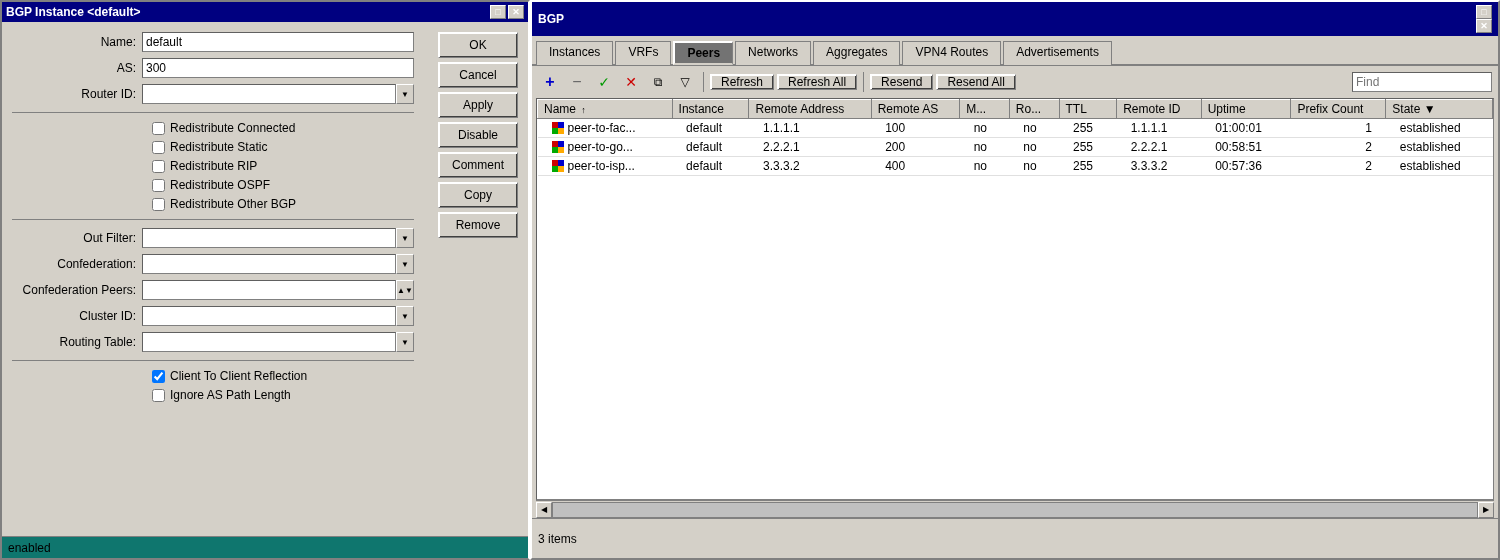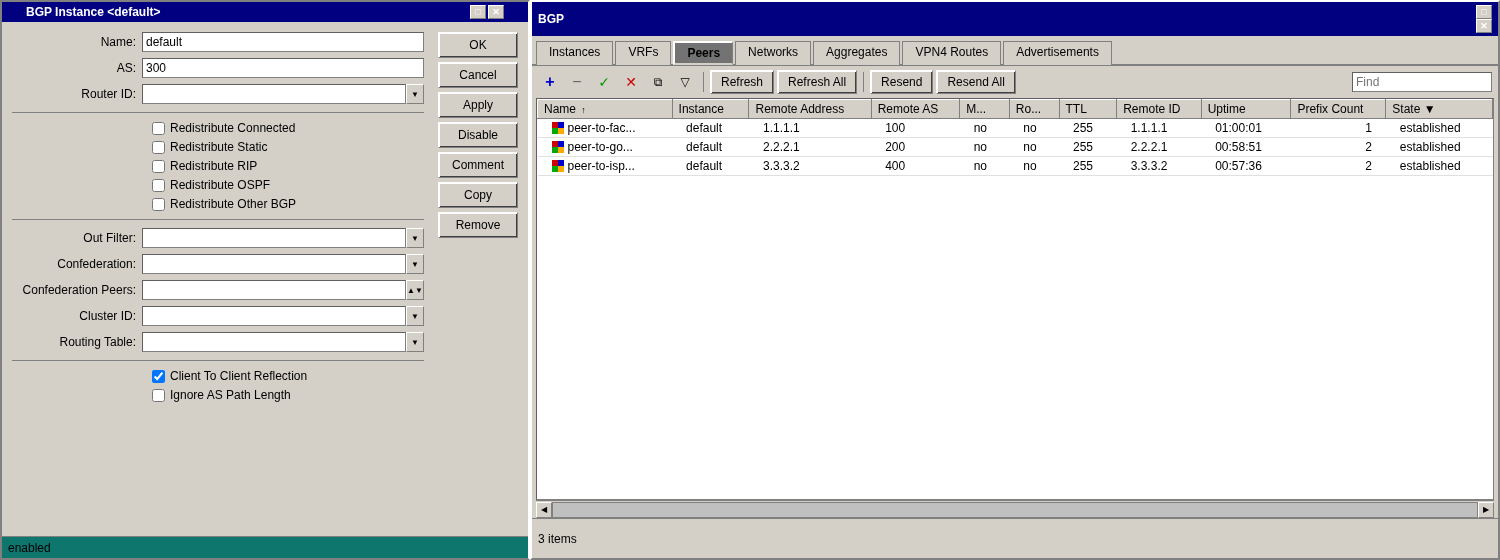--- a/index.html
+++ b/index.html
@@ -12,21 +12,21 @@
       background: #d4d0c8;
       border: 2px solid #808080;
       border-right: 2px solid #ffffff;
       display: flex;
       flex-direction: column;
       height: 560px;
     }
     .left-title-bar {
       background: #000080;
       color: white;
-      padding: 3px 24px;
+      padding: 3px 4px;
       display: flex;
       align-items: flex-start;
       justify-content: space-between;
       font-size: 12px;
       font-weight: bold;
     }
     .left-title-bar .title-buttons {
       display: flex;
       gap: 2px;
     }
@@ -41,21 +41,21 @@
       display: flex;
       align-items: center;
       justify-content: center;
       cursor: pointer;
     }
 
     .left-content {
       display: flex;
       flex: 1;
       padding: 10px;
-      gap: 14px;
+      gap: 24px;
     }
 
     .left-form {
       flex: 1;
     }
 
     .form-row {
       display: flex;
       align-items: center;
       margin-bottom: 6px;
@@ -220,21 +220,21 @@
       height: 24px;
       background: #d4d0c8;
       border: 1px solid transparent;
       display: flex;
       align-items: center;
       justify-content: center;
       cursor: pointer;
       font-size: 14px;
     }
     .toolbar-btn {
-      height: 24px;
+      height: 16px;
       padding: 0 10px;
       background: #d4d0c8;
       border: 1px solid #ffffff;
       border-bottom-color: #808080;
       border-right-color: #808080;
       font-size: 12px;
       cursor: pointer;
       box-shadow: inset 1px 1px 0 #ffffff, inset -1px -1px 0 #404040;
     }
     .find-input {

